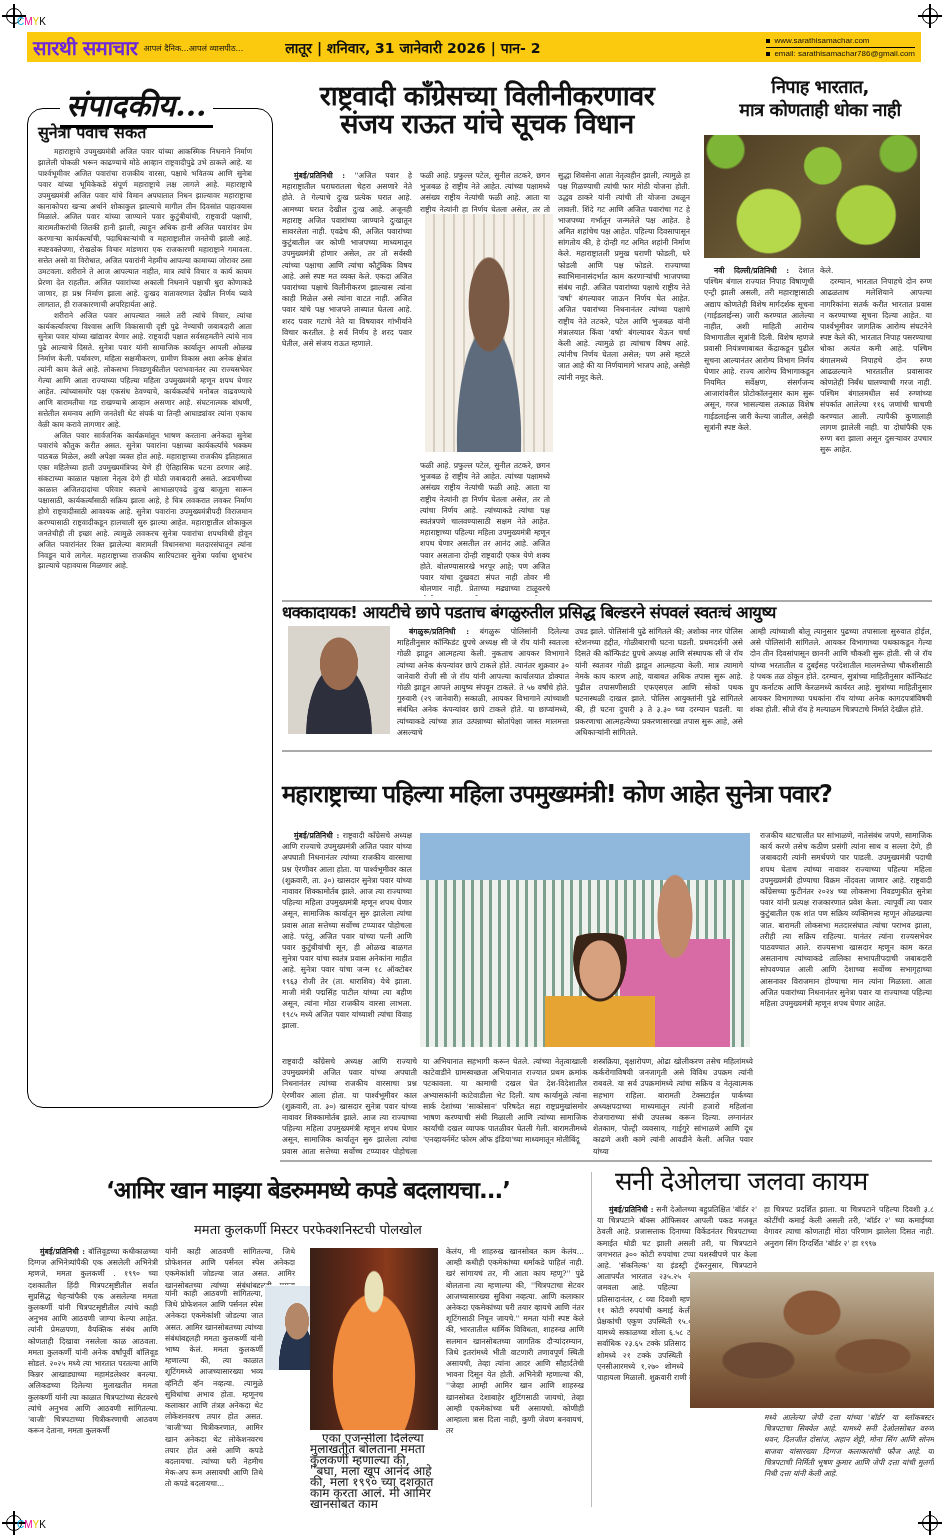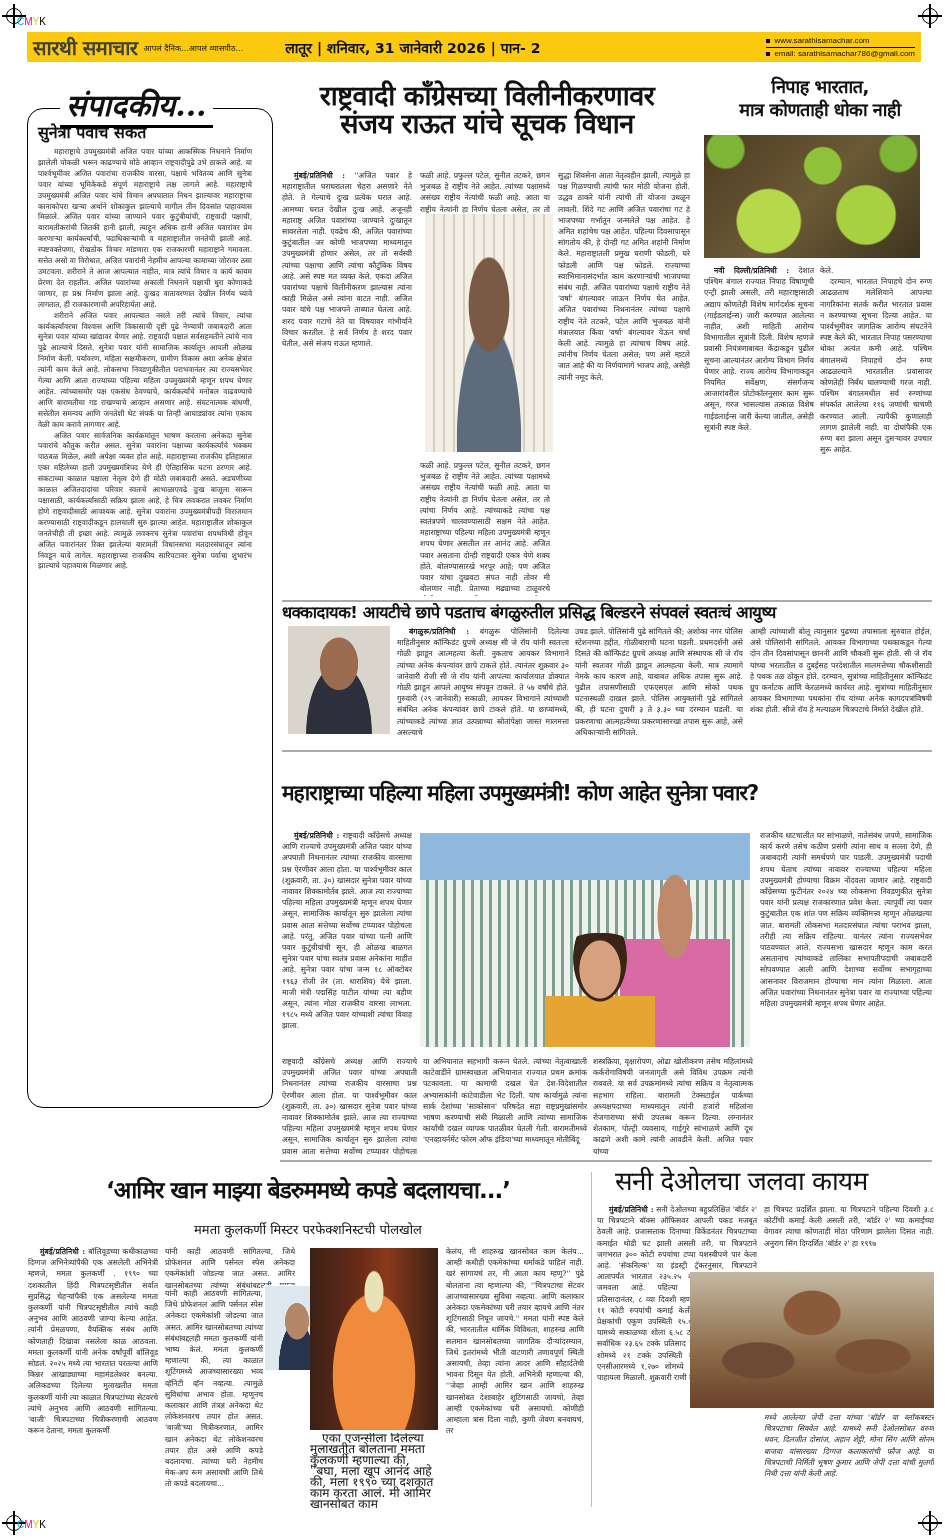--- a/index.html
+++ b/index.html
@@ -4,21 +4,21 @@
 <style>
   * { box-sizing: border-box; margin: 0; padding: 0; }
   body { width: 945px; height: 1538px; background: #fff; font-family: "DejaVu Serif", serif; color: #111; position: relative; overflow: hidden; }
   .abs { position: absolute; }
   .regmark { width: 16px; height: 16px; border: 1.5px solid #000; border-radius: 50%; }
   .regmark::before { content: ""; position: absolute; left: 6px; top: -5px; width: 1.5px; height: 24px; background: #000; }
   .regmark::after { content: ""; position: absolute; top: 6px; left: -5px; height: 1.5px; width: 24px; background: #000; }
   .cmyk { font-family: "Liberation Sans", sans-serif; font-size: 10px; }
   .cmyk .c { color: #00aeef; } .cmyk .m { color: #ec008c; } .cmyk .y { color: #e8c600; } .cmyk .k { color: #000; }
   .masthead { left: 27px; top: 32px; width: 894px; height: 30px; background: #fbc90d; display: flex; align-items: center; padding: 0 6px; }
-  .brand { font-family: "DejaVu Sans", sans-serif; font-weight: bold; color: #404040; font-size: 20px; letter-spacing: -0.5px; }
+  .brand { font-family: "DejaVu Sans", sans-serif; font-weight: bold; color: #6d28d9; font-size: 20px; letter-spacing: -0.5px; }
   .tagline { font-family: "DejaVu Sans", sans-serif; font-size: 8px; margin-left: 6px; }
   .dateline { font-family: "DejaVu Sans", sans-serif; font-weight: bold; font-size: 14px; margin-left: 42px; }
   .contact { margin-left: auto; font-family: "Liberation Sans", sans-serif; font-size: 8px; line-height: 12px; }
   .contact div { padding-left: 8px; position: relative; }
   .contact div::before { content: ""; position: absolute; left: 0; top: 4px; width: 4px; height: 4px; background: #000; }
   .contact .sep { border-bottom: 1px solid #000; }
   .body-text { font-size: 7.6px; line-height: 11.2px; text-align: justify; color: #222; }
   .headline { font-family: "DejaVu Sans", sans-serif; font-weight: bold; color: #111; line-height: 1.05; letter-spacing: -0.5px; }
   .editorial-title { left: 60px; top: 84px; font-family: "DejaVu Serif", serif; font-style: italic; font-size: 30px; font-weight: bold; border-bottom: 3px solid #000; padding: 0 6px; }
   .editorial-box { left: 27px; top: 108px; width: 246px; height: 1000px; border: 1.5px solid #000; border-radius: 16px; padding: 12px 20px 10px 10px; }
@@ -87,21 +87,21 @@
 <div class="abs rule" style="left:282px;top:600px;width:650px;"></div>
 
 <div class="abs headline" style="left:282px;top:604px;width:650px;font-size:16.5px;white-space:nowrap;">धक्कादायक! आयटीचे छापे पडताच बंगळुरुतील प्रसिद्ध बिल्डरने संपवलं स्वतःचं आयुष्य</div>
 <div class="abs photo builder" style="left:288px;top:626px;width:102px;height:108px;" title="सी जे रॉय"></div>
 <div class="abs body-text" style="left:397px;top:626px;width:172px;height:118px;overflow:hidden;text-indent:12px;"><b>बंगळुरू/प्रतिनिधी :</b> <span>बंगळुरू पोलिसांनी दिलेल्या माहितीनुसार कॉन्फिडंट ग्रुपचे अध्यक्ष सी जे रॉय यांनी स्वतःला गोळी झाडून आत्महत्या केली. नुकताच आयकर विभागाने त्यांच्या अनेक कंपन्यांवर छापे टाकले होते. त्यानंतर शुक्रवार ३० जानेवारी रोजी सी जे रॉय यांनी आपल्या कार्यालयात डोक्यात गोळी झाडून आपले आयुष्य संपवून टाकले. ते ५७ वर्षांचे होते. गुरुवारी (२९ जानेवारी) सकाळी, आयकर विभागाने त्यांच्याशी संबंधित अनेक कंपन्यांवर छापे टाकले होते. या छाप्यांमध्ये, त्यांच्याकडे त्यांच्या ज्ञात उत्पन्नाच्या स्रोतांपेक्षा जास्त मालमत्ता असल्याचे</span></div>
 <div class="abs body-text" style="left:575px;top:626px;width:168px;height:118px;overflow:hidden;">उघड झाले. पोलिसांनी पुढे सांगितले की; अशोका नगर पोलिस स्टेशनच्या हद्दीत, गोळीबाराची घटना घडली. प्रथमदर्शनी असे दिसते की कॉन्फिडंट ग्रुपचे अध्यक्ष आणि संस्थापक सी जे रॉय यांनी स्वतःवर गोळी झाडून आत्महत्या केली. मात्र त्यामागे नेमके काय कारण आहे, याबाबत अधिक तपास सुरू आहे. पुढील तपासणीसाठी एफएसएल आणि सोको पथक घटनास्थळी दाखल झाले. पोलिस आयुक्तांनी पुढे सांगितले की, ही घटना दुपारी ३ ते ३.३० च्या दरम्यान घडली. या प्रकरणाचा आत्महत्येच्या प्रकरणासारखा तपास सुरू आहे, असे अधिकाऱ्यांनी सांगितले.</div>
 <div class="abs body-text" style="left:750px;top:626px;width:182px;height:118px;overflow:hidden;">आम्ही त्यांच्याशी बोलू त्यानुसार पुढच्या तपासाला सुरुवात होईल, असे पोलिसांनी सांगितले. आयकर विभागाच्या पथकाकडून गेल्या दोन तीन दिवसांपासून छाननी आणि चौकशी सुरू होती. सी जे रॉय यांच्या भरतातील व दुबईसह परदेशातील मालमत्तेच्या चौकशीसाठी हे पथक तळ ठोकून होते. दरम्यान, सुत्रांच्या माहितीनुसार कॉन्फिडंट ग्रुप कर्नाटक आणि केरळमध्ये कार्यरत आहे. सुत्रांच्या माहितीनुसार आयकर विभागाच्या पथकांना रॉय यांच्या अनेक कागदपत्रांविषयी शंका होती. सीजे रॉय हे मल्याळम चित्रपटाचे निर्माते देखील होते.</div>
 
 <div class="abs rule" style="left:282px;top:750px;width:650px;"></div>
 
-<div class="abs headline" style="left:282px;top:782px;width:650px;font-size:21px;white-space:nowrap;letter-spacing:-1px;">महाराष्ट्राच्या पहिल्या महिला उपमुख्यमंत्री! कोण आहेत सुनेत्रा पवार?</div>
+<div class="abs headline" style="left:282px;top:782px;width:650px;font-size:24px;white-space:nowrap;letter-spacing:-1px;">महाराष्ट्राच्या पहिल्या महिला उपमुख्यमंत्री! कोण आहेत सुनेत्रा पवार?</div>
 <div class="abs body-text" style="left:282px;top:830px;width:130px;height:225px;overflow:hidden;text-indent:12px;"><b>मुंबई/प्रतिनिधी :</b> <span>राष्ट्रवादी काँग्रेसचे अध्यक्ष आणि राज्याचे उपमुख्यमंत्री अजित पवार यांच्या अपघाती निधनानंतर त्यांच्या राजकीय वारसाचा प्रश्न ऐरणीवर आला होता. या पार्श्वभूमीवर काल (शुक्रवारी, ता. ३०) खासदार सुनेत्रा पवार यांच्या नावावर शिक्कामोर्तब झाले. आज त्या राज्याच्या पहिल्या महिला उपमुख्यमंत्री म्हणून शपथ घेणार असून, सामाजिक कार्यातून सुरु झालेला त्यांचा प्रवास आता सत्तेच्या सर्वोच्च टप्प्यावर पोहोचला आहे. परंतु, अजित पवार यांच्या पत्नी आणि पवार कुटुंबीयांची सून, ही ओळख बाळगत सुनेत्रा पवार यांचा स्वतंत्र प्रवास अनेकांना माहीत आहे. सुनेत्रा पवार यांचा जन्म १८ ऑक्टोबर १९६३ रोजी तेर (ता. धाराशिव) येथे झाला. माजी मंत्री पद्मसिंह पाटील यांच्या त्या बहीण असून, त्यांना मोठा राजकीय वारसा लाभला. १९८५ मध्ये अजित पवार यांच्याशी त्यांचा विवाह झाला.</span></div>
 <div class="abs photo mantralaya" style="left:420px;top:833px;width:330px;height:214px;" title="सुनेत्रा पवार व अजित पवार">
   <div style="position:absolute;right:20px;top:40px;width:110px;height:174px;border-radius:50px 50px 0 0;background:radial-gradient(ellipse at 50% 25%, #c08a6a 0 22%, transparent 23%), linear-gradient(180deg, transparent 38%, #d86aa6 38%);"></div>
   <div style="position:absolute;right:95px;top:100px;width:110px;height:114px;border-radius:50px 50px 0 0;background:radial-gradient(ellipse at 50% 32%, #d7a17f 0 26%, transparent 27%), radial-gradient(ellipse at 50% 22%, #3a2418 0 34%, transparent 35%), linear-gradient(180deg, transparent 55%, #e6a532 55%);"></div>
 </div>
 <div class="abs body-text" style="left:282px;top:1056px;width:135px;height:100px;overflow:hidden;"><span>राष्ट्रवादी काँग्रेसचे अध्यक्ष आणि राज्याचे उपमुख्यमंत्री अजित पवार यांच्या अपघाती निधनानंतर त्यांच्या राजकीय वारसाचा प्रश्न ऐरणीवर आला होता. या पार्श्वभूमीवर काल (शुक्रवारी, ता. ३०) खासदार सुनेत्रा पवार यांच्या नावावर शिक्कामोर्तब झाले. आज त्या राज्याच्या पहिल्या महिला उपमुख्यमंत्री म्हणून शपथ घेणार असून, सामाजिक कार्यातून सुरु झालेला त्यांचा प्रवास आता सत्तेच्या सर्वोच्च टप्प्यावर पोहोचला आहे. परंतु, अजित पवार यांच्या पत्नी आणि पवार कुटुंबीयांची सून, ही ओळख बाळगत सुनेत्रा पवार यांचा स्वतंत्र प्रवास अनेकांना माहीत आहे. सुनेत्रा पवार यांचा जन्म १८ ऑक्टोबर १९६३ रोजी तेर (ता. धाराशिव) येथे झाला. माजी मंत्री पद्मसिंह पाटील यांच्या त्या बहीण असून, त्यांना मोठा राजकीय वारसा लाभला. १९८५ मध्ये अजित पवार यांच्याशी त्यांचा विवाह झाला.</span></div>
 <div class="abs body-text" style="left:423px;top:1056px;width:164px;height:100px;overflow:hidden;">या अभियानात सहभागी करून घेतले. त्यांच्या नेतृत्वाखाली काटेवाडीने ग्रामस्वच्छता अभियानात राज्यात प्रथम क्रमांक पटकावला. या कामाची दखल घेत देश-विदेशातील अभ्यासकांनी काटेवाडीला भेट दिली. याच कार्यामुळे त्यांना सार्क देशांच्या 'साकोसान' परिषदेत सहा राष्ट्रप्रमुखांसमोर भाषण करण्याची संधी मिळाली आणि त्यांच्या सामाजिक कार्यांची दखल व्यापक पातळीवर घेतली गेली. बारामतीमध्ये 'एनव्हायर्नमेंट फोरम ऑफ इंडिया'च्या माध्यमातून मोतीबिंदू</div>
 <div class="abs body-text" style="left:593px;top:1056px;width:160px;height:100px;overflow:hidden;">शस्त्रक्रिया, वृक्षारोपण, ओढा खोलीकरण तसेच महिलांमध्ये कर्करोगाविषयी जनजागृती असे विविध उपक्रम त्यांनी राबवले. या सर्व उपक्रमांमध्ये त्यांचा सक्रिय व नेतृत्वात्मक सहभाग राहिला. बारामती टेक्सटाईल पार्कच्या अध्यक्षपदाच्या माध्यमातून त्यांनी हजारो महिलांना रोजगाराच्या संधी उपलब्ध करून दिल्या. लग्नानंतर शेतकाम, पोल्ट्री व्यवसाय, गाईगुरे सांभाळणे आणि दूध काढणे अशी कामे त्यांनी आवडीने केली. अजित पवार यांच्या</div>
 <div class="abs body-text" style="left:760px;top:830px;width:172px;height:325px;overflow:hidden;">राजकीय धाटचालीत घर सांभाळणे, नातेसंबंध जपणे, सामाजिक कार्य करणे तसेच कठीण प्रसंगी त्यांना साथ व सल्ला देणे, ही जबाबदारी त्यांनी समर्थपणे पार पाडली. उपमुख्यमंत्री पदाची शपथ घेताच त्यांच्या नावावर राज्याच्या पहिल्या महिला उपमुख्यमंत्री होण्याचा विक्रम नोंदवला जाणार आहे. राष्ट्रवादी काँग्रेसच्या फुटीनंतर २०२४ च्या लोकसभा निवडणुकीत सुनेत्रा पवार यांनी प्रत्यक्ष राजकारणात प्रवेश केला. त्यापूर्वी त्या पवार कुटुंबातील एक शांत पण सक्रिय व्यक्तिमत्त्व म्हणून ओळखल्या जात. बारामती लोकसभा मतदारसंघात त्यांचा पराभव झाला, तरीही त्या सक्रिय राहिल्या. यानंतर त्यांना राज्यसभेवर पाठवण्यात आले. राज्यसभा खासदार म्हणून काम करत असतानाच त्यांच्याकडे तालिका सभापतीपदाची जबाबदारी सोपवण्यात आली आणि देशाच्या सर्वोच्च सभागृहाच्या आसनावर विराजमान होण्याचा मान त्यांना मिळाला. आता अजित पवारांच्या निधनानंतर सुनेत्रा पवार या राज्याच्या पहिल्या महिला उपमुख्यमंत्री म्हणून शपथ घेणार आहेत.</div>
 

